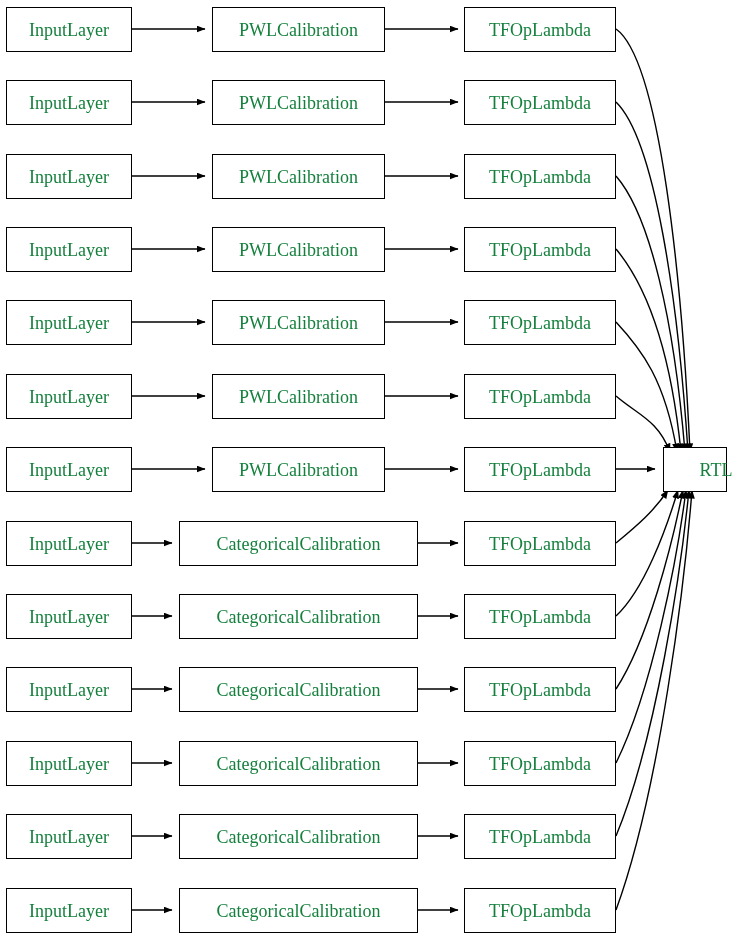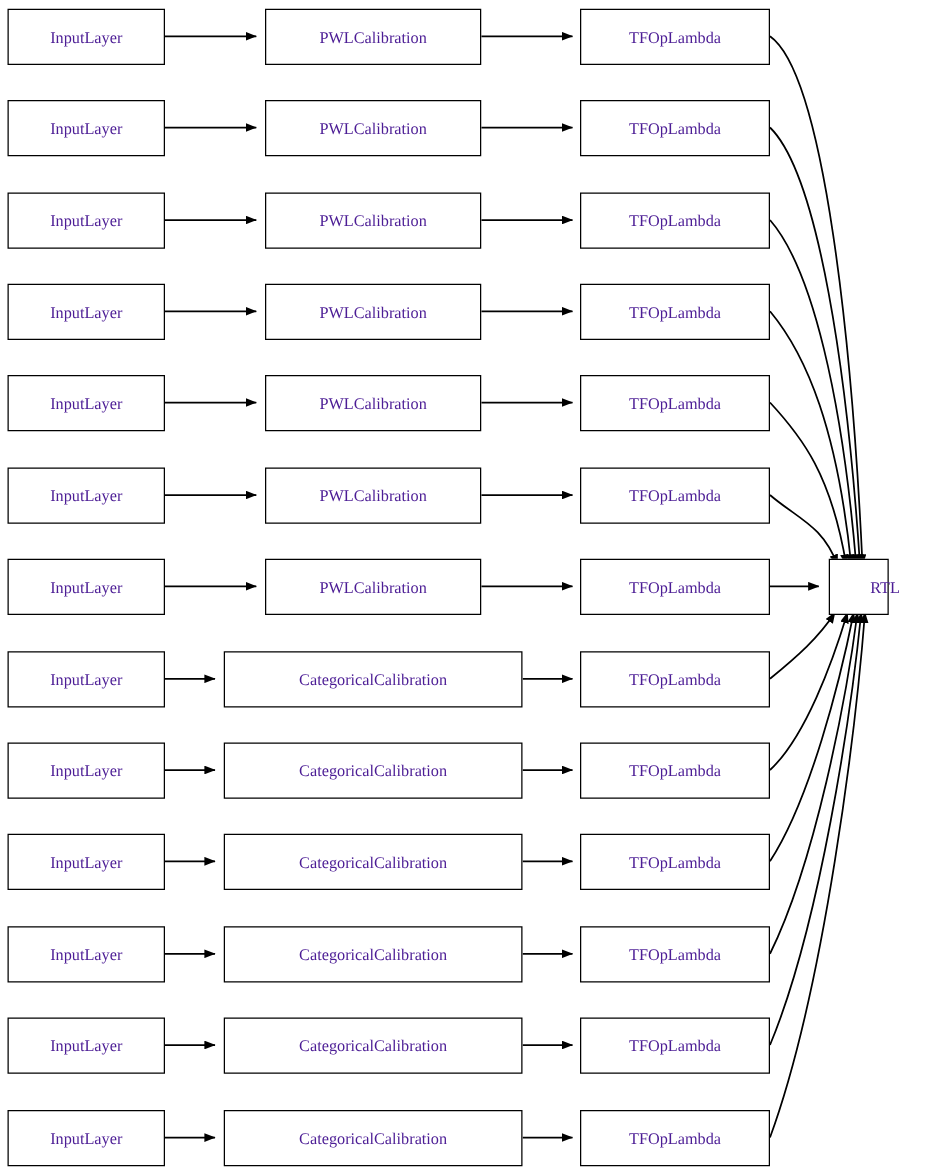--- a/index.html
+++ b/index.html
@@ -27,22 +27,22 @@
     pointer-events: none;
   }
   .node {
     position: absolute;
     box-sizing: border-box;
     border: 1px solid #000000;
     background: #ffffff;
     display: flex;
     align-items: center;
     justify-content: center;
-    font-size: 13px;
-    color: #4c1d95;
+    font-size: 18px;
+    color: #15803d;
     white-space: nowrap;
     line-height: 1;
   }
 </style>
 </head>
 <body>
 
 <div id="canvas">
 
   <svg id="edges" viewBox="0 0 741 940">
@@ -153,15 +153,15 @@
   <div class="node" style="left:464px; top:741px; width:152px; height:45px;">TFOpLambda</div>
 
   <div class="node" style="left:6px; top:814px; width:126px; height:45px;">InputLayer</div>
   <div class="node" style="left:179px; top:814px; width:239px; height:45px;">CategoricalCalibration</div>
   <div class="node" style="left:464px; top:814px; width:152px; height:45px;">TFOpLambda</div>
 
   <div class="node" style="left:6px; top:888px; width:126px; height:45px;">InputLayer</div>
   <div class="node" style="left:179px; top:888px; width:239px; height:45px;">CategoricalCalibration</div>
   <div class="node" style="left:464px; top:888px; width:152px; height:45px;">TFOpLambda</div>
 
-  <div class="node" style="left:663px; top:447px; width:48px; height:45px;padding-left:42px;">RTL</div>
+  <div class="node" style="left:663px; top:447px; width:64px; height:45px;padding-left:42px;">RTL</div>
 
 </div>
 
 </body></html>

